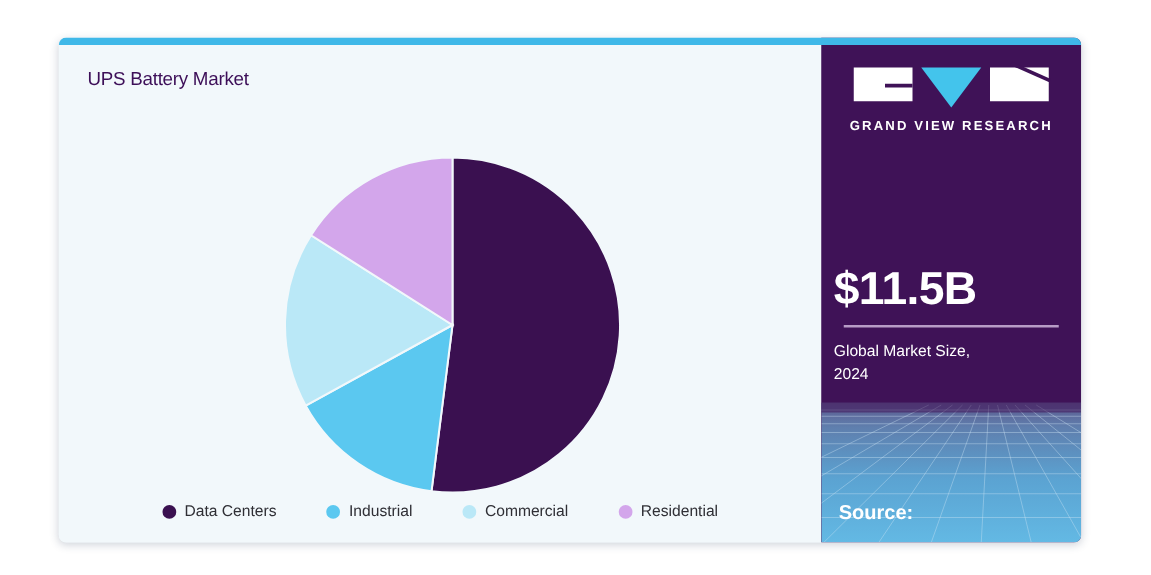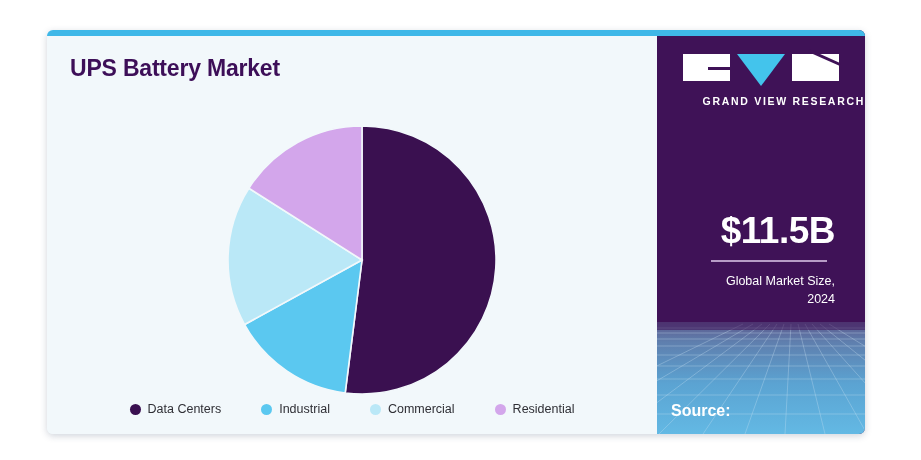--- a/index.html
+++ b/index.html
@@ -51,22 +51,22 @@
     height: 100%;
     background: #f2f8fb;
   }
 
   .titles {
     position: absolute;
     left: 23px;
     top: 26px;
   }
   .chart-title {
-    font-size: 23px;
-    font-weight: bold;
+    font-size: 15px;
+    font-weight: normal;
     color: #3d0f58;
     letter-spacing: -0.2px;
     line-height: 1.1;
     margin: 0;
   }
   .chart-subtitle {
     font-size: 13.5px;
     color: #3a3a42;
     margin: 7px 0 0 0;
     line-height: 1.2;
@@ -121,21 +121,21 @@
     background: #3f1257;
     overflow: hidden;
     flex: none;
   }
 
   .logo-block {
     position: absolute;
     left: 0;
     right: 0;
     top: 24px;
-    text-align: right;
+    text-align: center;
   }
   .logo-marks {
     display: flex;
     justify-content: center;
     align-items: flex-start;
     gap: 7px;
     height: 32px;
   }
   .logo-g, .logo-r {
     position: relative;
@@ -175,25 +175,25 @@
   .logo-text {
     margin-top: 9px;
     font-size: 10.5px;
     font-weight: bold;
     letter-spacing: 1.7px;
     color: #ffffff;
   }
 
   .stat-block {
     position: absolute;
-    left: 16px;
+    left: 0;
     right: 0;
     top: 182px;
-    text-align: right;
-    padding: 0 30px;
+    text-align: left;
+    padding: 0 10px;
     box-sizing: border-box;
   }
   .stat-value {
     font-size: 37px;
     font-weight: bold;
     color: #ffffff;
     letter-spacing: -0.5px;
     line-height: 1;
   }
   .stat-rule {

